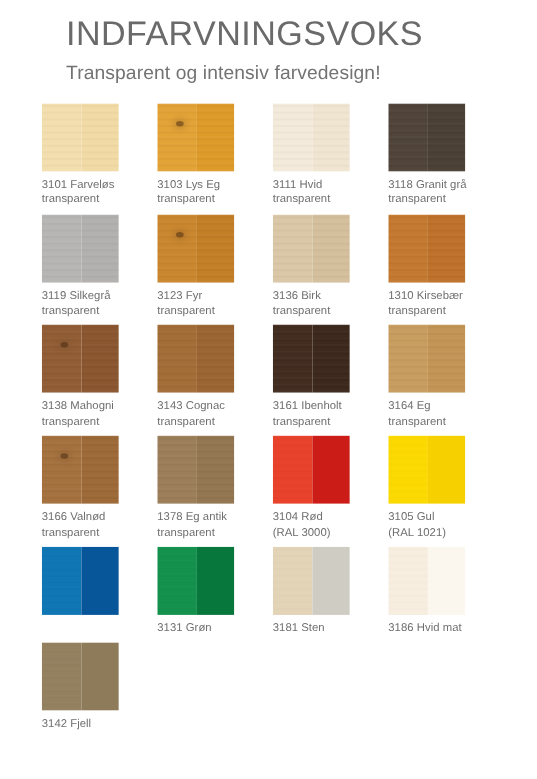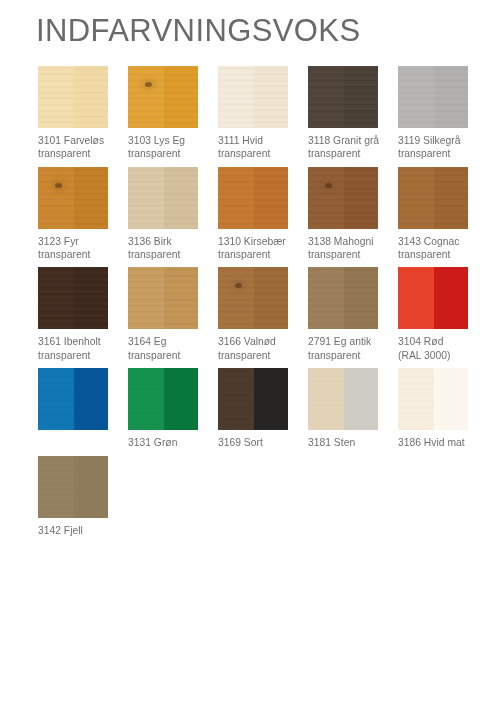--- a/index.html
+++ b/index.html
@@ -10,21 +10,21 @@
     font-family: "Liberation Sans", sans-serif;
   }
   .page {
     width: 488px;
     height: 708px;
     position: relative;
     background: #ffffff;
     overflow: hidden;
   }
   .header {
-    padding: 14px 0 0 36px;
+    padding: 14px 0 0 60px;
   }
   .title {
     font-size: 31px;
     font-weight: 400;
     color: #6a6a6a;
     letter-spacing: 0.4px;
     line-height: 1.12;
     white-space: nowrap;
   }
   .subtitle {
@@ -36,21 +36,21 @@
     white-space: nowrap;
   }
   .grid {
     margin-top: 17px;
     padding-left: 38px;
     display: flex;
     flex-wrap: wrap;
   }
   .cell {
     width: 89px;
-    margin-right: 1px;
+    margin-right: 16px;
     margin-bottom: 6px;
   }
   .swatch {
     width: 70px;
     height: 62px;
     display: flex;
     overflow: hidden;
     position: relative;
   }
   .swatch .half {
@@ -96,20 +96,21 @@
   }
   .label .l2 { display: block; }
 </style>
 </head>
 <body>
 
 <div class="page">
 
   <div class="header">
     <div class="title">INDFARVNINGSVOKS</div>
+    <div class="subtitle">Transparent og intensiv farvedesign!</div>
   </div>
 
   <div class="grid" id="swatch-grid">
       <div class="cell">
         <div class="swatch">
           <div class="half left" style="background: rgb(243, 222, 174);">
             <div class="grain"></div>
           </div>
           <div class="half right" style="background: rgb(241, 218, 165);">
             <div class="grain"></div>
@@ -255,59 +256,59 @@
       </div>
       <div class="cell">
         <div class="swatch">
           <div class="half left" style="background: rgb(155, 126, 88);">
             <div class="grain"></div>
           </div>
           <div class="half right" style="background: rgb(146, 117, 80);">
             <div class="grain"></div>
           </div>
         </div>
-        <div class="label"><span>2791 Eg antik</span><span class="l2">transparent</span></div>
+        <div class="label"><span>1378 Eg antik</span><span class="l2">transparent</span></div>
       </div>
       <div class="cell">
         <div class="swatch">
           <div class="half left" style="background: rgb(232, 65, 42);">
             <div class="grain soft"></div>
           </div>
           <div class="half right" style="background: rgb(204, 28, 24);"></div>
         </div>
         <div class="label"><span>3104 Rød</span><span class="l2">(RAL 3000)</span></div>
       </div>
       <div class="cell">
         <div class="swatch">
+          <div class="half left" style="background: rgb(252, 217, 0);">
+            <div class="grain soft"></div>
+          </div>
+          <div class="half right" style="background: rgb(247, 208, 0);"></div>
+        </div>
+        <div class="label"><span>3105 Gul</span><span class="l2">(RAL 1021)</span></div>
+      </div>
+      <div class="cell">
+        <div class="swatch">
           <div class="half left" style="background: rgb(15, 118, 180);">
             <div class="grain soft"></div>
           </div>
           <div class="half right" style="background: rgb(7, 86, 154);"></div>
         </div>
       </div>
       <div class="cell">
         <div class="swatch">
           <div class="half left" style="background: rgb(19, 145, 76);">
             <div class="grain soft"></div>
           </div>
           <div class="half right" style="background: rgb(7, 119, 59);"></div>
         </div>
         <div class="label"><span>3131 Grøn</span></div>
       </div>
       <div class="cell">
         <div class="swatch">
-          <div class="half left" style="background: rgb(75, 58, 44);">
-            <div class="grain soft"></div>
-          </div>
-          <div class="half right" style="background: rgb(38, 37, 36);"></div>
-        </div>
-        <div class="label"><span>3169 Sort</span></div>
-      </div>
-      <div class="cell">
-        <div class="swatch">
           <div class="half left" style="background: rgb(227, 211, 183);">
             <div class="grain soft"></div>
           </div>
           <div class="half right" style="background: rgb(207, 205, 195);"></div>
         </div>
         <div class="label"><span>3181 Sten</span></div>
       </div>
       <div class="cell">
         <div class="swatch">
           <div class="half left" style="background: rgb(247, 238, 224);">

